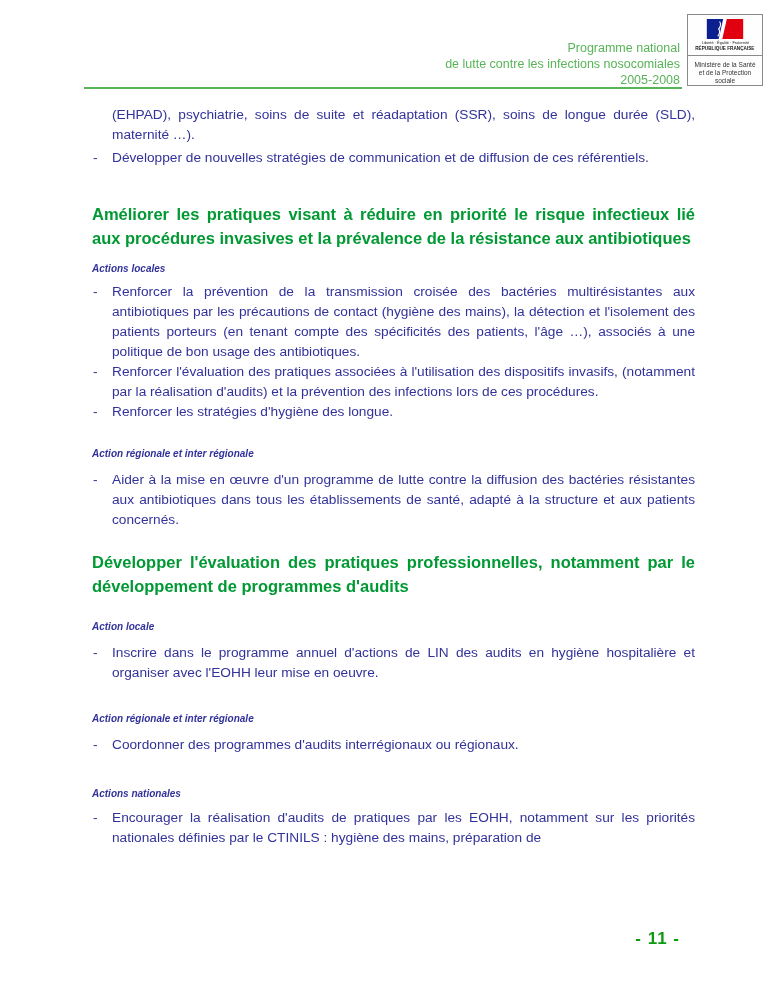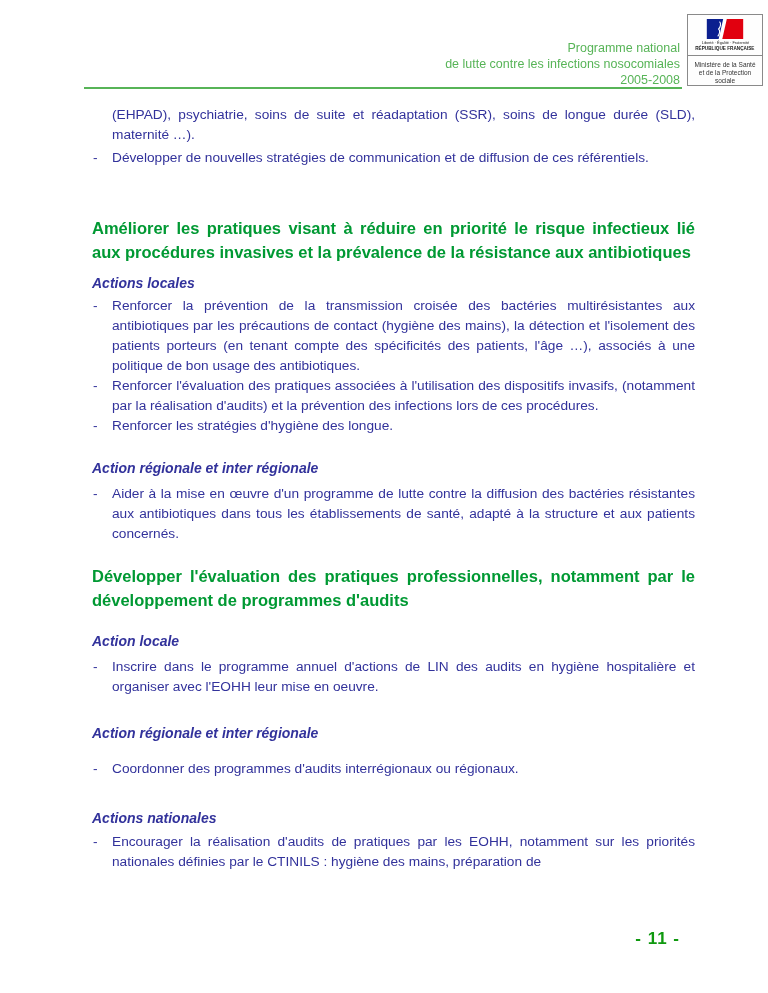--- a/index.html
+++ b/index.html
@@ -38,36 +38,36 @@
   .indented { padding-left:20px; }
   .bullet { position:relative; padding-left:20px; margin:0; }
   .bullet::before { content:"-"; position:absolute; left:1px; top:0; }
 
   .green-heading {
     color:var(--heading-green); font-weight:bold;
     font-size:16.5px; line-height:24px; text-align:justify; margin:0;
   }
   .group-label {
     font-weight:bold; font-style:italic; margin:0;
-    font-size:14px; line-height:20px;
+    font-size:10px; line-height:20px;
   }
 
   
   .m-intro      { margin-top:105px; }
   .m-intro-li   { margin-top:3px; }
-  .m-h2a        { margin-top:48px; }
+  .m-h2a        { margin-top:34px; }
   .m-lbl1       { margin-top:9px; }
   .m-li1        { margin-top:3px; }
   .m-lbl2       { margin-top:22px; }
   .m-li4        { margin-top:6px; }
   .m-h2b        { margin-top:20px; }
   .m-lbl3       { margin-top:19px; }
   .m-li5        { margin-top:6px; }
   .m-lbl4       { margin-top:26px; }
-  .m-li6        { margin-top:16px; }
+  .m-li6        { margin-top:6px; }
   .m-lbl5       { margin-top:29px; }
   .m-li7        { margin-top:4px; }
 
   
   .page-number {
     position:absolute; top:929px; right:88px;
     color:var(--page-number-green); font-size:17px; font-weight:bold;
     letter-spacing:1px;
   }
 </style>

